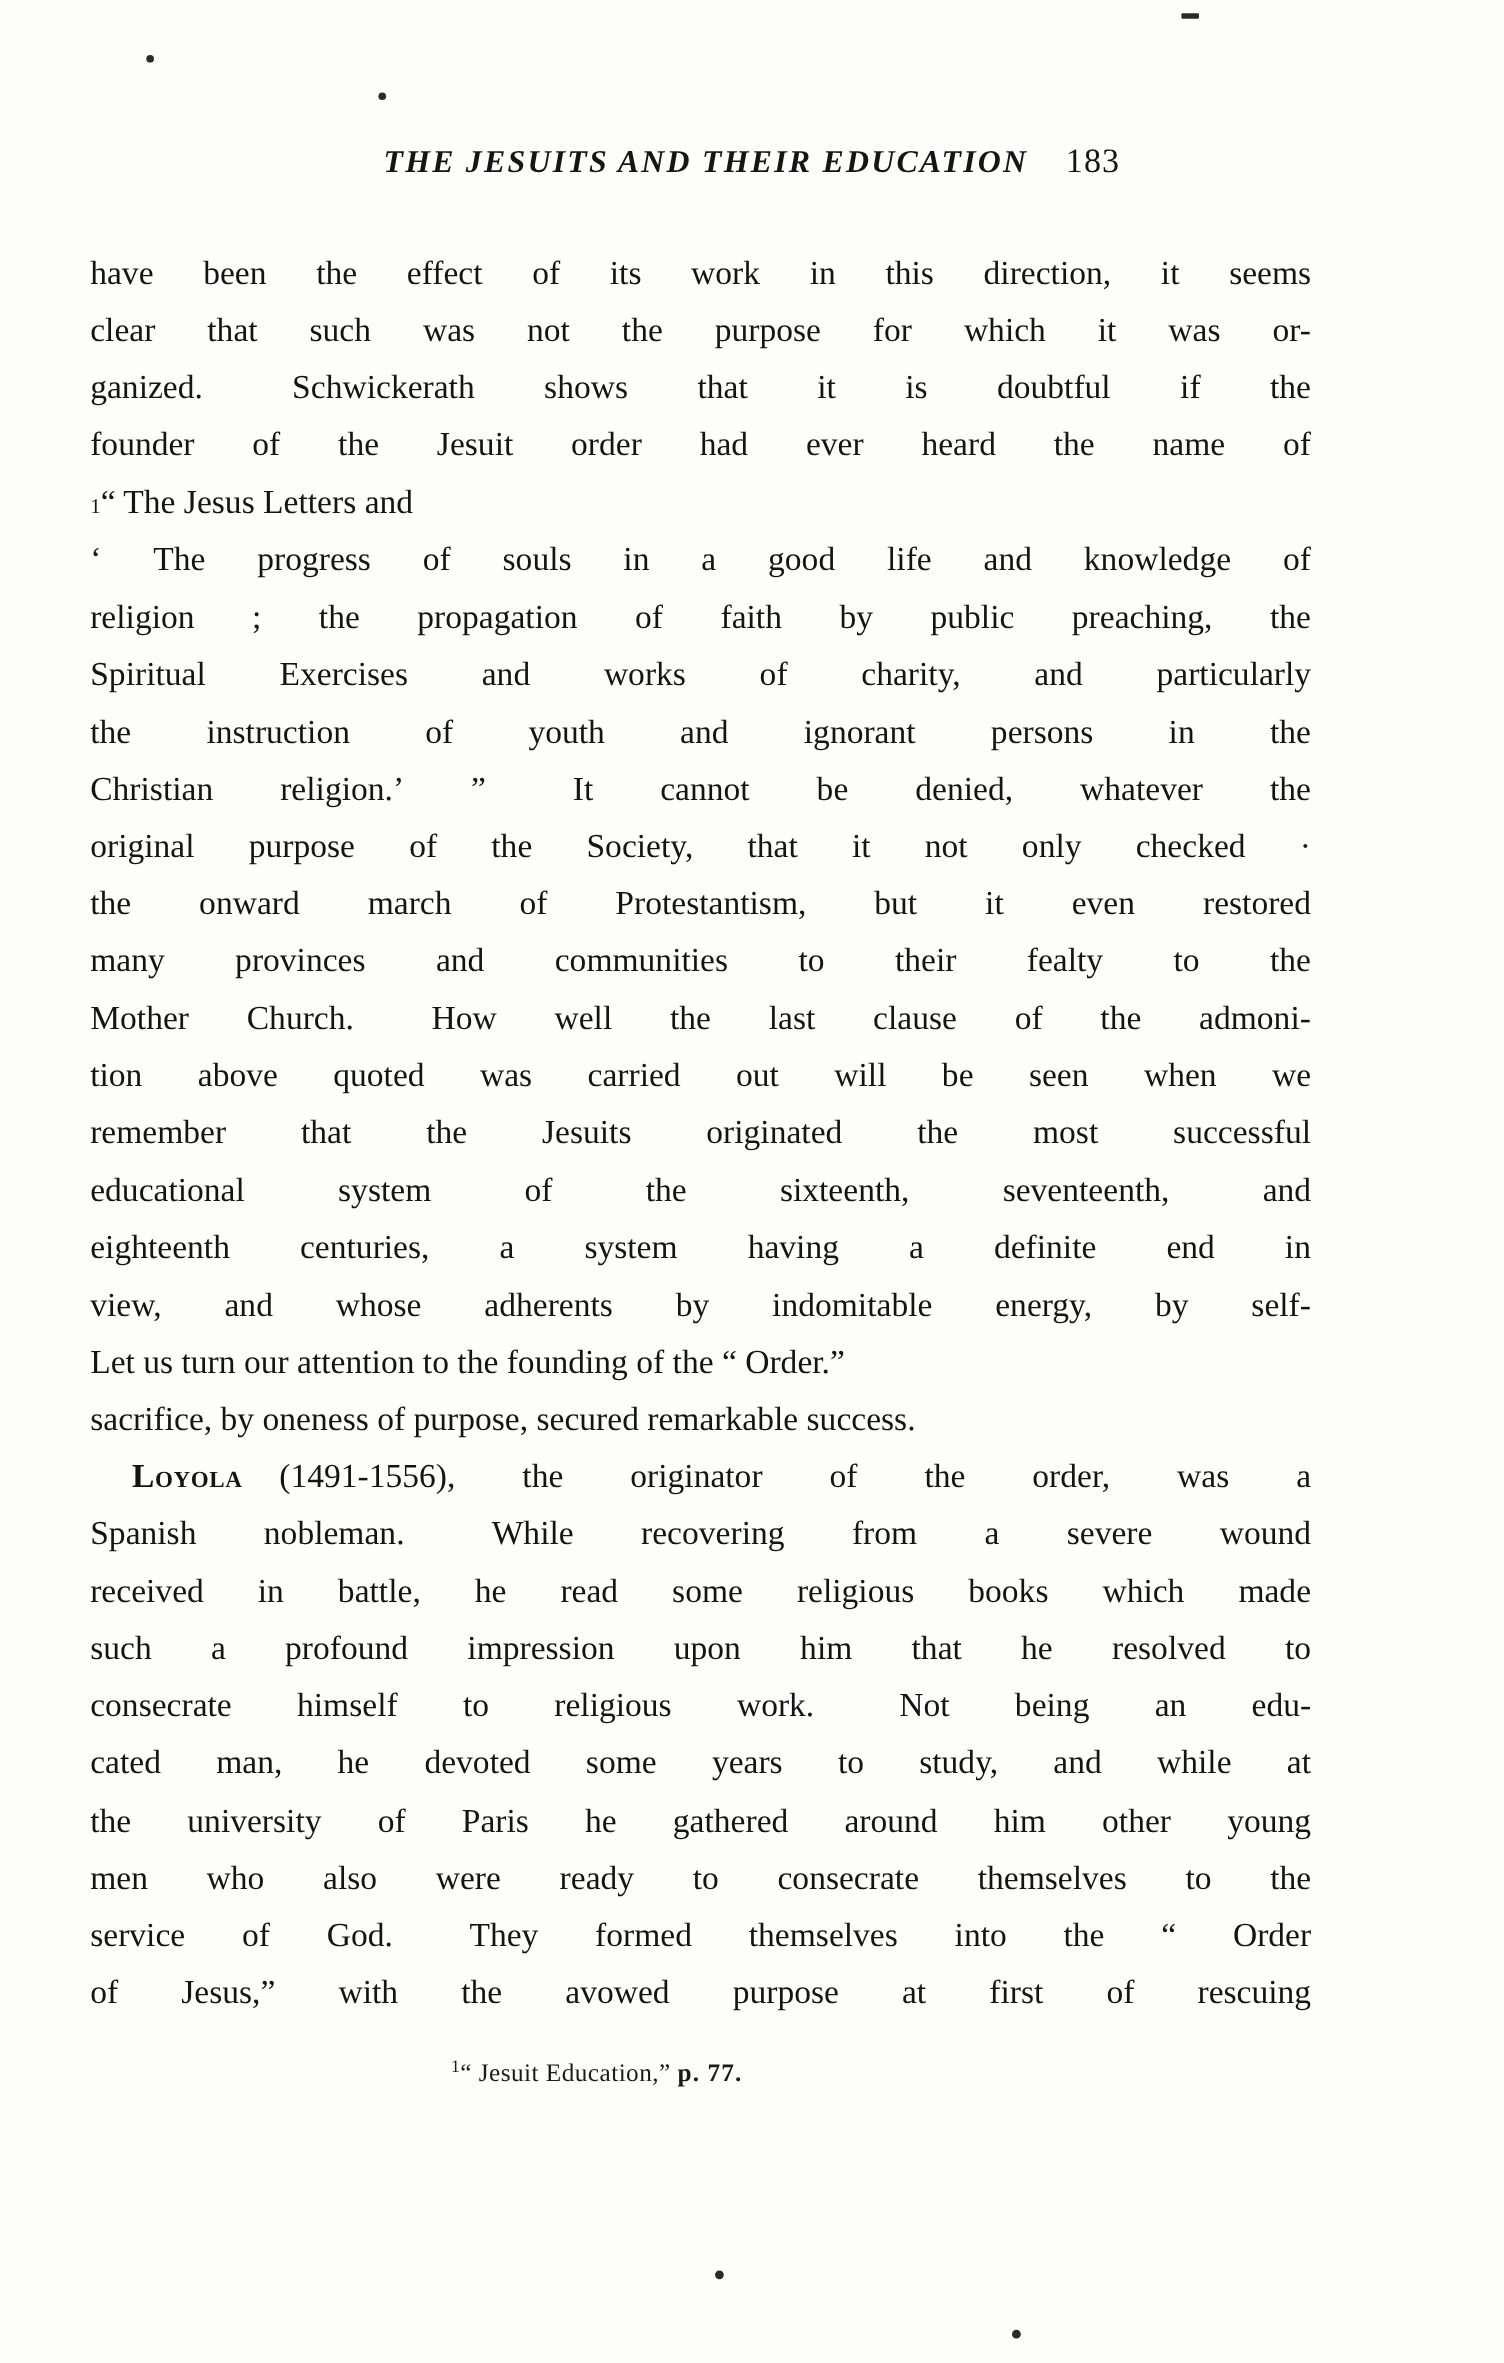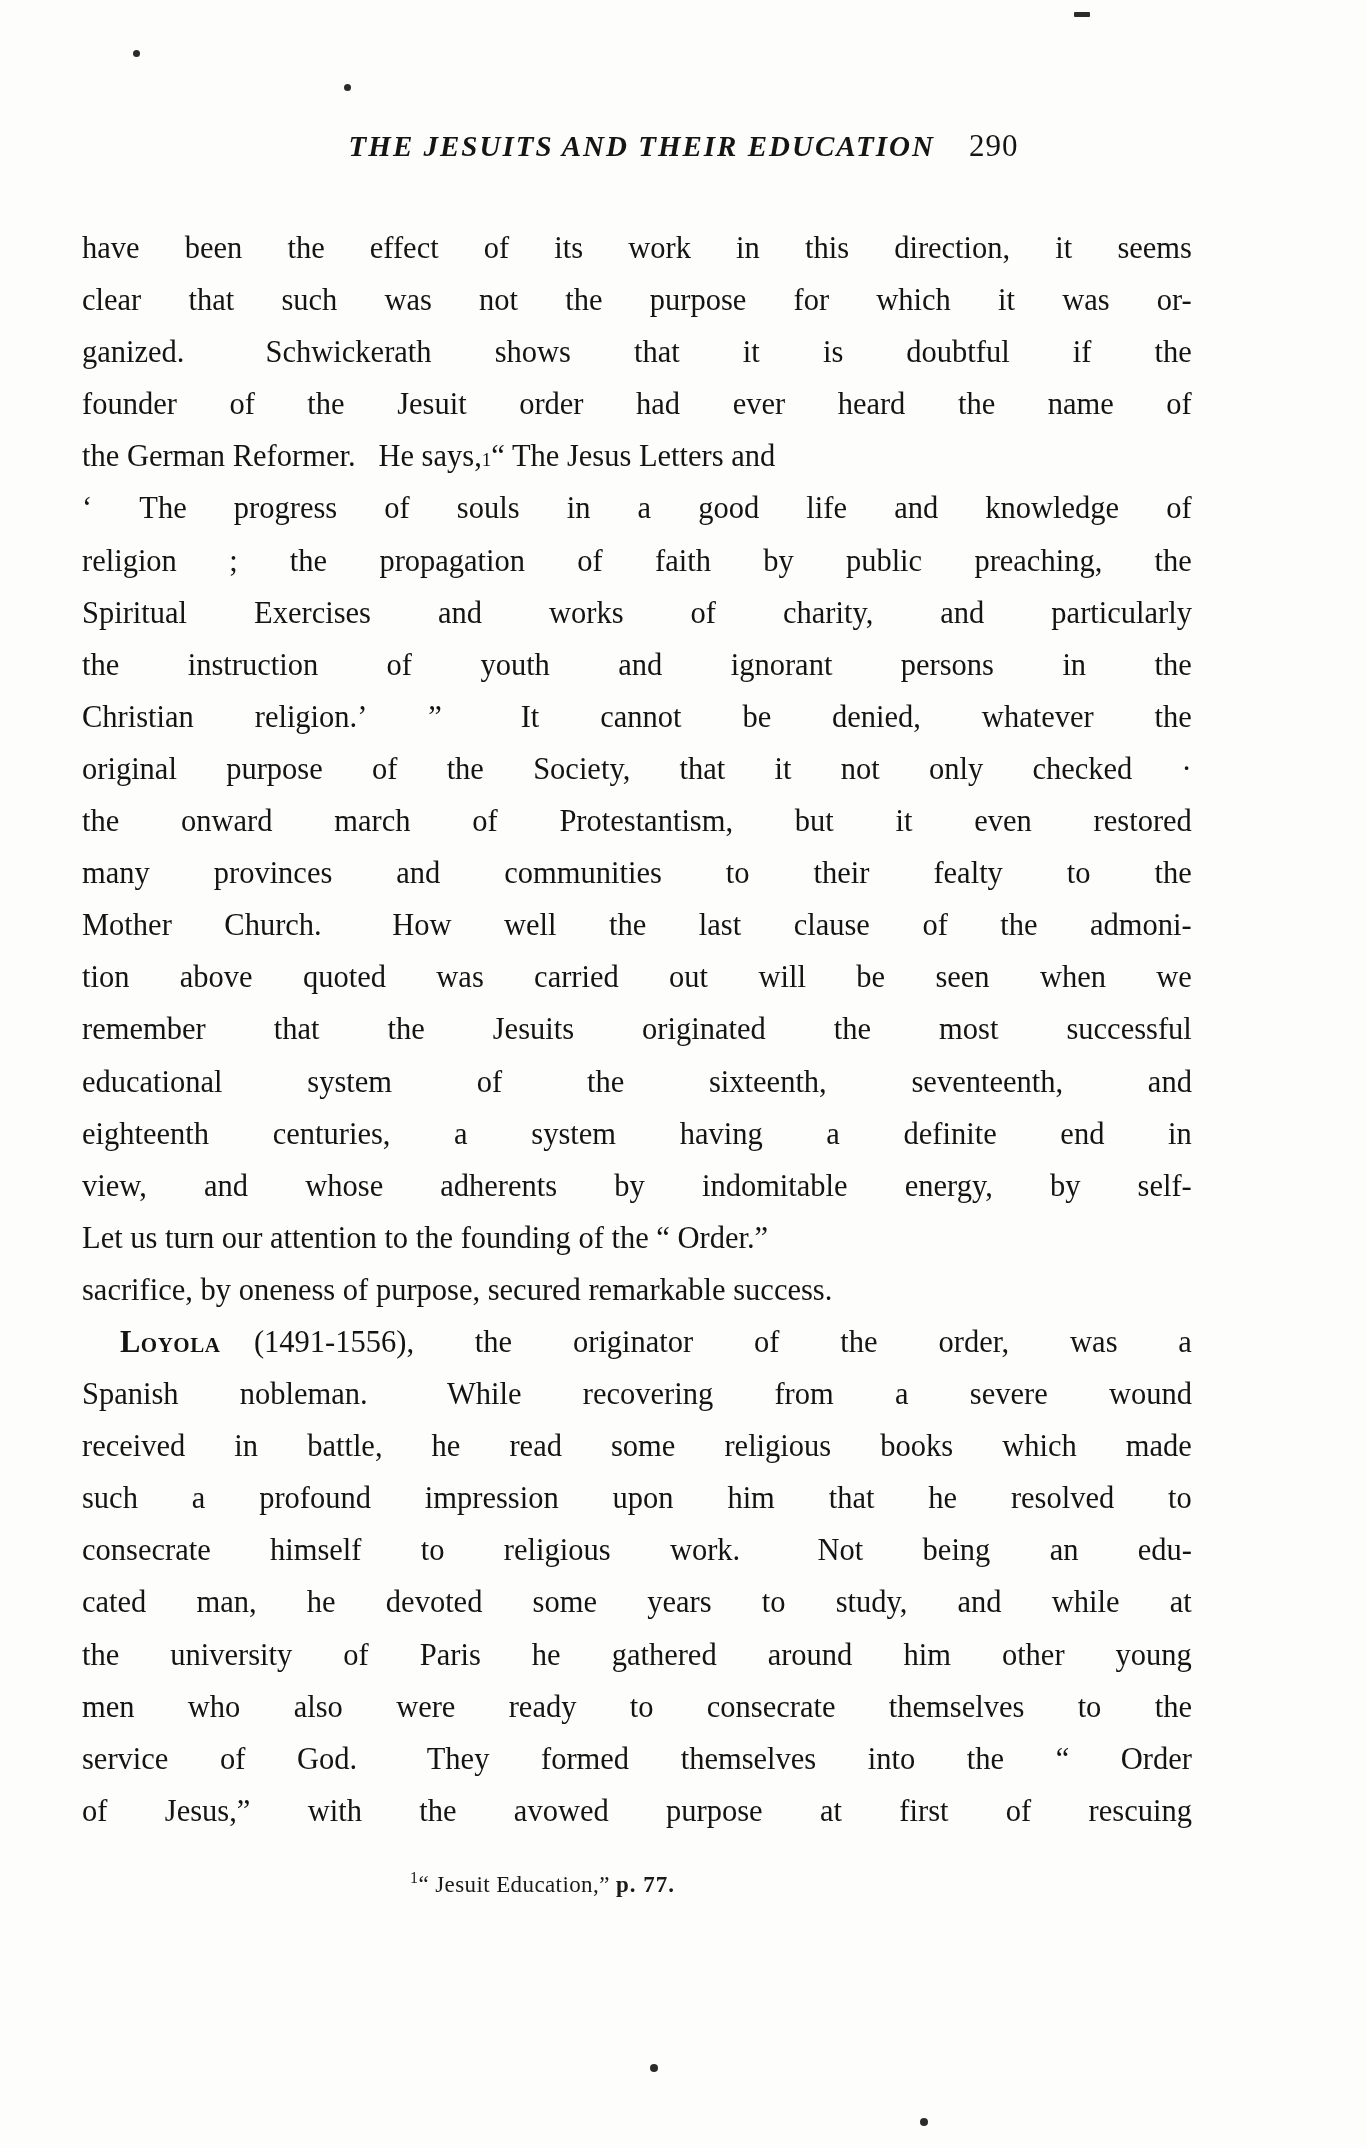--- a/index.html
+++ b/index.html
@@ -129,31 +129,31 @@
 
 <div class="page">
 
   <span class="speck s1"></span>
   <span class="speck s2"></span>
   <span class="speck s3"></span>
   <span class="speck s4"></span>
   <span class="speck s5"></span>
 
   <div class="running-head">
-    <span class="title">THE JESUITS AND THEIR EDUCATION</span><span class="folio">290</span>
+    <span class="title">THE JESUITS AND THEIR EDUCATION</span><span class="folio">183</span>
   </div>
 
   <div class="body-text">
 
     <div class="para">
       <div class="line justify"><span class="w">have</span><span class="w" style="width:9px"></span><span class="w">been</span><span class="w" style="width:9px"></span><span class="w">the</span><span class="w" style="width:9px"></span><span class="w">effect</span><span class="w" style="width:9px"></span><span class="w">of</span><span class="w" style="width:9px"></span><span class="w">its</span><span class="w" style="width:9px"></span><span class="w">work</span><span class="w" style="width:9px"></span><span class="w">in</span><span class="w" style="width:9px"></span><span class="w">this</span><span class="w" style="width:9px"></span><span class="w">direction,</span><span class="w" style="width:9px"></span><span class="w">it</span><span class="w" style="width:9px"></span><span class="w">seems</span></div>
       <div class="line justify"><span class="w">clear</span><span class="w" style="width:9px"></span><span class="w">that</span><span class="w" style="width:9px"></span><span class="w">such</span><span class="w" style="width:9px"></span><span class="w">was</span><span class="w" style="width:9px"></span><span class="w">not</span><span class="w" style="width:9px"></span><span class="w">the</span><span class="w" style="width:9px"></span><span class="w">purpose</span><span class="w" style="width:9px"></span><span class="w">for</span><span class="w" style="width:9px"></span><span class="w">which</span><span class="w" style="width:9px"></span><span class="w">it</span><span class="w" style="width:9px"></span><span class="w">was</span><span class="w" style="width:9px"></span><span class="w">or-</span></div>
       <div class="line justify"><span class="w">ganized.</span><span class="w" style="width:27px"></span><span class="w">Schwickerath</span><span class="w" style="width:9px"></span><span class="w">shows</span><span class="w" style="width:9px"></span><span class="w">that</span><span class="w" style="width:9px"></span><span class="w">it</span><span class="w" style="width:9px"></span><span class="w">is</span><span class="w" style="width:9px"></span><span class="w">doubtful</span><span class="w" style="width:9px"></span><span class="w">if</span><span class="w" style="width:9px"></span><span class="w">the</span></div>
       <div class="line justify"><span class="w">founder</span><span class="w" style="width:9px"></span><span class="w">of</span><span class="w" style="width:9px"></span><span class="w">the</span><span class="w" style="width:9px"></span><span class="w">Jesuit</span><span class="w" style="width:9px"></span><span class="w">order</span><span class="w" style="width:9px"></span><span class="w">had</span><span class="w" style="width:9px"></span><span class="w">ever</span><span class="w" style="width:9px"></span><span class="w">heard</span><span class="w" style="width:9px"></span><span class="w">the</span><span class="w" style="width:9px"></span><span class="w">name</span><span class="w" style="width:9px"></span><span class="w">of</span></div>
-      <div class="line flush"><span class="w">the German Reformer.   He says,</span><sup class="fn">1</sup><span class="w">“ The Jesus Letters and</span></div>
+      <div class="line flush"><sup class="fn">1</sup><span class="w">“ The Jesus Letters and</span></div>
       <div class="line justify"><span class="w">‘</span><span class="w" style="width:9px"></span><span class="w">The</span><span class="w" style="width:9px"></span><span class="w">progress</span><span class="w" style="width:9px"></span><span class="w">of</span><span class="w" style="width:9px"></span><span class="w">souls</span><span class="w" style="width:9px"></span><span class="w">in</span><span class="w" style="width:9px"></span><span class="w">a</span><span class="w" style="width:9px"></span><span class="w">good</span><span class="w" style="width:9px"></span><span class="w">life</span><span class="w" style="width:9px"></span><span class="w">and</span><span class="w" style="width:9px"></span><span class="w">knowledge</span><span class="w" style="width:9px"></span><span class="w">of</span></div>
       <div class="line justify"><span class="w">religion</span><span class="w" style="width:9px"></span><span class="w">;</span><span class="w" style="width:9px"></span><span class="w">the</span><span class="w" style="width:9px"></span><span class="w">propagation</span><span class="w" style="width:9px"></span><span class="w">of</span><span class="w" style="width:9px"></span><span class="w">faith</span><span class="w" style="width:9px"></span><span class="w">by</span><span class="w" style="width:9px"></span><span class="w">public</span><span class="w" style="width:9px"></span><span class="w">preaching,</span><span class="w" style="width:9px"></span><span class="w">the</span></div>
       <div class="line justify"><span class="w">Spiritual</span><span class="w" style="width:9px"></span><span class="w">Exercises</span><span class="w" style="width:9px"></span><span class="w">and</span><span class="w" style="width:9px"></span><span class="w">works</span><span class="w" style="width:9px"></span><span class="w">of</span><span class="w" style="width:9px"></span><span class="w">charity,</span><span class="w" style="width:9px"></span><span class="w">and</span><span class="w" style="width:9px"></span><span class="w">particularly</span></div>
       <div class="line justify"><span class="w">the</span><span class="w" style="width:9px"></span><span class="w">instruction</span><span class="w" style="width:9px"></span><span class="w">of</span><span class="w" style="width:9px"></span><span class="w">youth</span><span class="w" style="width:9px"></span><span class="w">and</span><span class="w" style="width:9px"></span><span class="w">ignorant</span><span class="w" style="width:9px"></span><span class="w">persons</span><span class="w" style="width:9px"></span><span class="w">in</span><span class="w" style="width:9px"></span><span class="w">the</span></div>
       <div class="line justify"><span class="w">Christian</span><span class="w" style="width:9px"></span><span class="w">religion.’</span><span class="w" style="width:9px"></span><span class="w">”</span><span class="w" style="width:27px"></span><span class="w">It</span><span class="w" style="width:9px"></span><span class="w">cannot</span><span class="w" style="width:9px"></span><span class="w">be</span><span class="w" style="width:9px"></span><span class="w">denied,</span><span class="w" style="width:9px"></span><span class="w">whatever</span><span class="w" style="width:9px"></span><span class="w">the</span></div>
       <div class="line justify"><span class="w">original</span><span class="w" style="width:9px"></span><span class="w">purpose</span><span class="w" style="width:9px"></span><span class="w">of</span><span class="w" style="width:9px"></span><span class="w">the</span><span class="w" style="width:9px"></span><span class="w">Society,</span><span class="w" style="width:9px"></span><span class="w">that</span><span class="w" style="width:9px"></span><span class="w">it</span><span class="w" style="width:9px"></span><span class="w">not</span><span class="w" style="width:9px"></span><span class="w">only</span><span class="w" style="width:9px"></span><span class="w">checked</span><span class="w" style="width:9px"></span><span class="w">·</span></div>
       <div class="line justify"><span class="w">the</span><span class="w" style="width:9px"></span><span class="w">onward</span><span class="w" style="width:9px"></span><span class="w">march</span><span class="w" style="width:9px"></span><span class="w">of</span><span class="w" style="width:9px"></span><span class="w">Protestantism,</span><span class="w" style="width:9px"></span><span class="w">but</span><span class="w" style="width:9px"></span><span class="w">it</span><span class="w" style="width:9px"></span><span class="w">even</span><span class="w" style="width:9px"></span><span class="w">restored</span></div>
       <div class="line justify"><span class="w">many</span><span class="w" style="width:9px"></span><span class="w">provinces</span><span class="w" style="width:9px"></span><span class="w">and</span><span class="w" style="width:9px"></span><span class="w">communities</span><span class="w" style="width:9px"></span><span class="w">to</span><span class="w" style="width:9px"></span><span class="w">their</span><span class="w" style="width:9px"></span><span class="w">fealty</span><span class="w" style="width:9px"></span><span class="w">to</span><span class="w" style="width:9px"></span><span class="w">the</span></div>
       <div class="line justify"><span class="w">Mother</span><span class="w" style="width:9px"></span><span class="w">Church.</span><span class="w" style="width:27px"></span><span class="w">How</span><span class="w" style="width:9px"></span><span class="w">well</span><span class="w" style="width:9px"></span><span class="w">the</span><span class="w" style="width:9px"></span><span class="w">last</span><span class="w" style="width:9px"></span><span class="w">clause</span><span class="w" style="width:9px"></span><span class="w">of</span><span class="w" style="width:9px"></span><span class="w">the</span><span class="w" style="width:9px"></span><span class="w">admoni-</span></div>
       <div class="line justify"><span class="w">tion</span><span class="w" style="width:9px"></span><span class="w">above</span><span class="w" style="width:9px"></span><span class="w">quoted</span><span class="w" style="width:9px"></span><span class="w">was</span><span class="w" style="width:9px"></span><span class="w">carried</span><span class="w" style="width:9px"></span><span class="w">out</span><span class="w" style="width:9px"></span><span class="w">will</span><span class="w" style="width:9px"></span><span class="w">be</span><span class="w" style="width:9px"></span><span class="w">seen</span><span class="w" style="width:9px"></span><span class="w">when</span><span class="w" style="width:9px"></span><span class="w">we</span></div>

